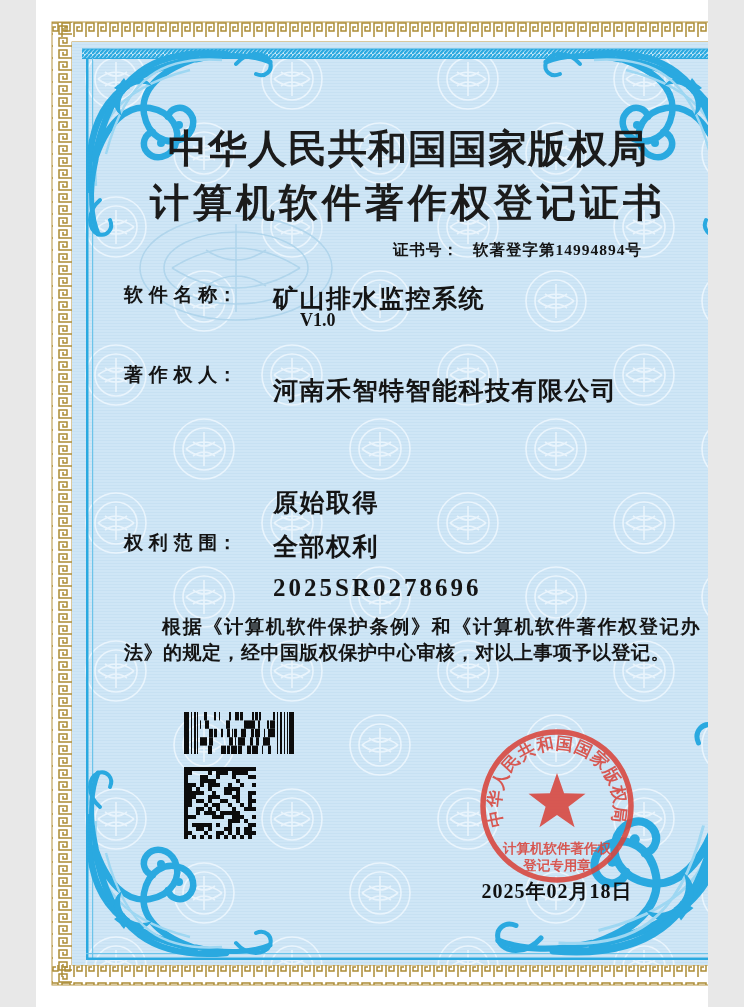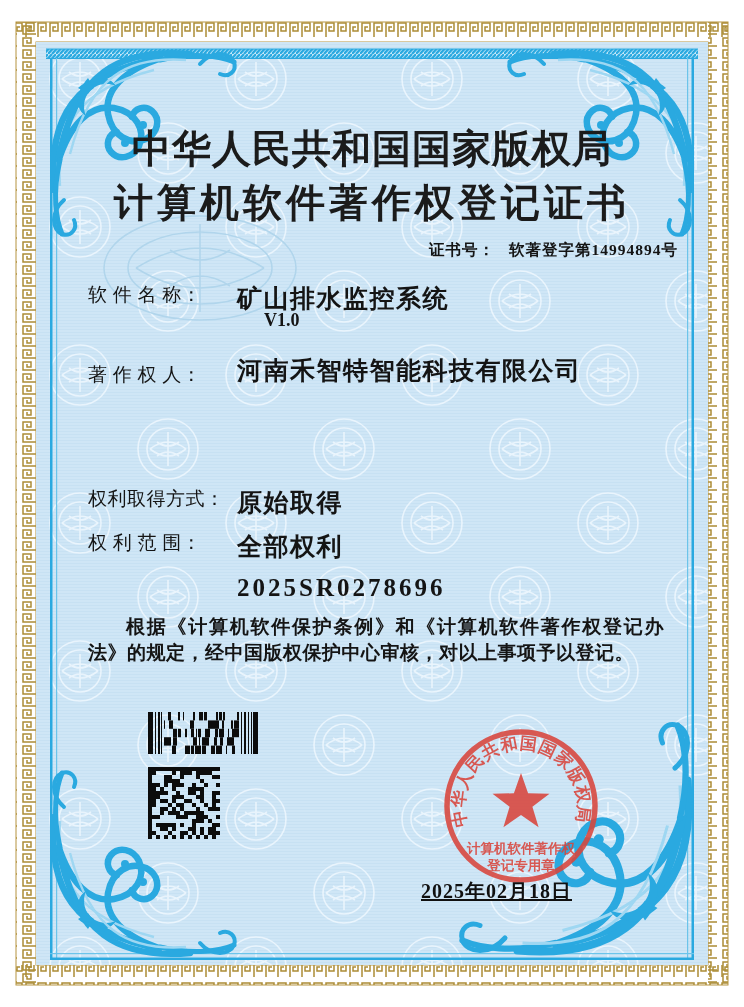--- a/index.html
+++ b/index.html
@@ -1,17 +1,17 @@
 <!DOCTYPE html>
 <html><head>
 <meta charset="utf-8">
 <style>
   html,body{margin:0;padding:0;background:#e8e8e8;}
   .page{
-    position:relative;width:744px;height:1007px;background:#ffffff;
+    position:relative;width:672px;height:1007px;background:#ffffff;
     font-family:"Liberation Serif","DejaVu Serif",serif;overflow:hidden;
     margin:0 auto;
   }
   .abs{position:absolute;}
   svg{display:block;}
   .blue-area{
     position:absolute;left:36px;top:42px;width:672px;height:923px;
     background:repeating-linear-gradient(180deg,#cfe6f6 0 2px,#c7e1f3 2px 3px);
   }
   .title{
@@ -19,37 +19,37 @@
     color:#1b1b1b;font-weight:700;font-size:39px;white-space:nowrap;
   }
   .title1{top:122px;letter-spacing:1px;}
   .title2{top:176px;letter-spacing:4px;}
   .certno{
     position:absolute;top:240px;right:66px;color:#141414;font-weight:700;
     font-size:15.5px;white-space:nowrap;letter-spacing:1px;
   }
   .certno .gap{display:inline-block;width:14px;}
   .frow-label{
-    position:absolute;left:88px;color:#141414;font-weight:400;font-size:19px;
+    position:absolute;left:88px;color:#141414;font-weight:700;font-size:19px;
     letter-spacing:0.5px;white-space:pre;
   }
   .frow-value{
     position:absolute;left:237px;color:#141414;font-weight:700;font-size:25px;
     letter-spacing:1.5px;white-space:pre;
   }
   .regno{letter-spacing:3px;text-align:center;}
   .v2{position:absolute;left:237px;top:310px;color:#141414;font-weight:700;font-size:18px;margin-left:27px;}
   .statement{
     position:absolute;left:88px;top:614px;width:576px;color:#141414;
     font-weight:700;font-size:19px;line-height:26px;text-align:justify;
     text-indent:2em;letter-spacing:0.5px;
   }
   .date{
-    position:absolute;left:421px;top:878px;width:200px;text-align:left;
-    color:#101010;font-weight:700;font-size:20px;letter-spacing:1px;white-space:nowrap;text-decoration:underline;
+    position:absolute;left:421px;top:878px;width:200px;text-align:center;
+    color:#101010;font-weight:700;font-size:20px;letter-spacing:1px;white-space:nowrap;
   }
   .seal{position:absolute;left:434px;top:719px;opacity:0.88;}
   .codes{image-rendering:pixelated;}
 </style>
 </head>
 <body>
 
 <div class="page">
 
   <svg class="abs" style="left:0;top:0;" width="744" height="1007" viewBox="0 0 744 1007">
@@ -134,23 +134,22 @@
 
   <div class="certno">
     <span>证书号：</span><span class="gap"></span><span>软著登字第14994894号</span>
   </div>
 
   <div class="frow-label" style="top:282px">软 件 名 称：</div>
   <div class="frow-value" style="top:282px">矿山排水监控系统</div>
   <div class="v2">V1.0</div>
 
   <div class="frow-label" style="top:362px">著 作 权 人：</div>
-  <div class="frow-value" style="top:354px">河南禾智特智能科技有限公司</div>
-
-  <div class="frow-label" style="top:486px">权利取得方式：</div>
+  <div class="frow-value" style="top:374px">河南禾智特智能科技有限公司</div>
+
   <div class="frow-value" style="top:486px">原始取得</div>
 
   <div class="frow-label" style="top:530px">权 利 范 围：</div>
   <div class="frow-value" style="top:530px">全部权利</div>
 
   <div class="frow-value regno" style="top:574px">2025SR0278696</div>
 
   <div class="statement">根据《计算机软件保护条例》和《计算机软件著作权登记办法》的规定，经中国版权保护中心审核，对以上事项予以登记。</div>
 
   <svg id="bc" class="abs codes" style="left:148px;top:712px;" width="110" height="42" viewBox="0 0 110 42">

